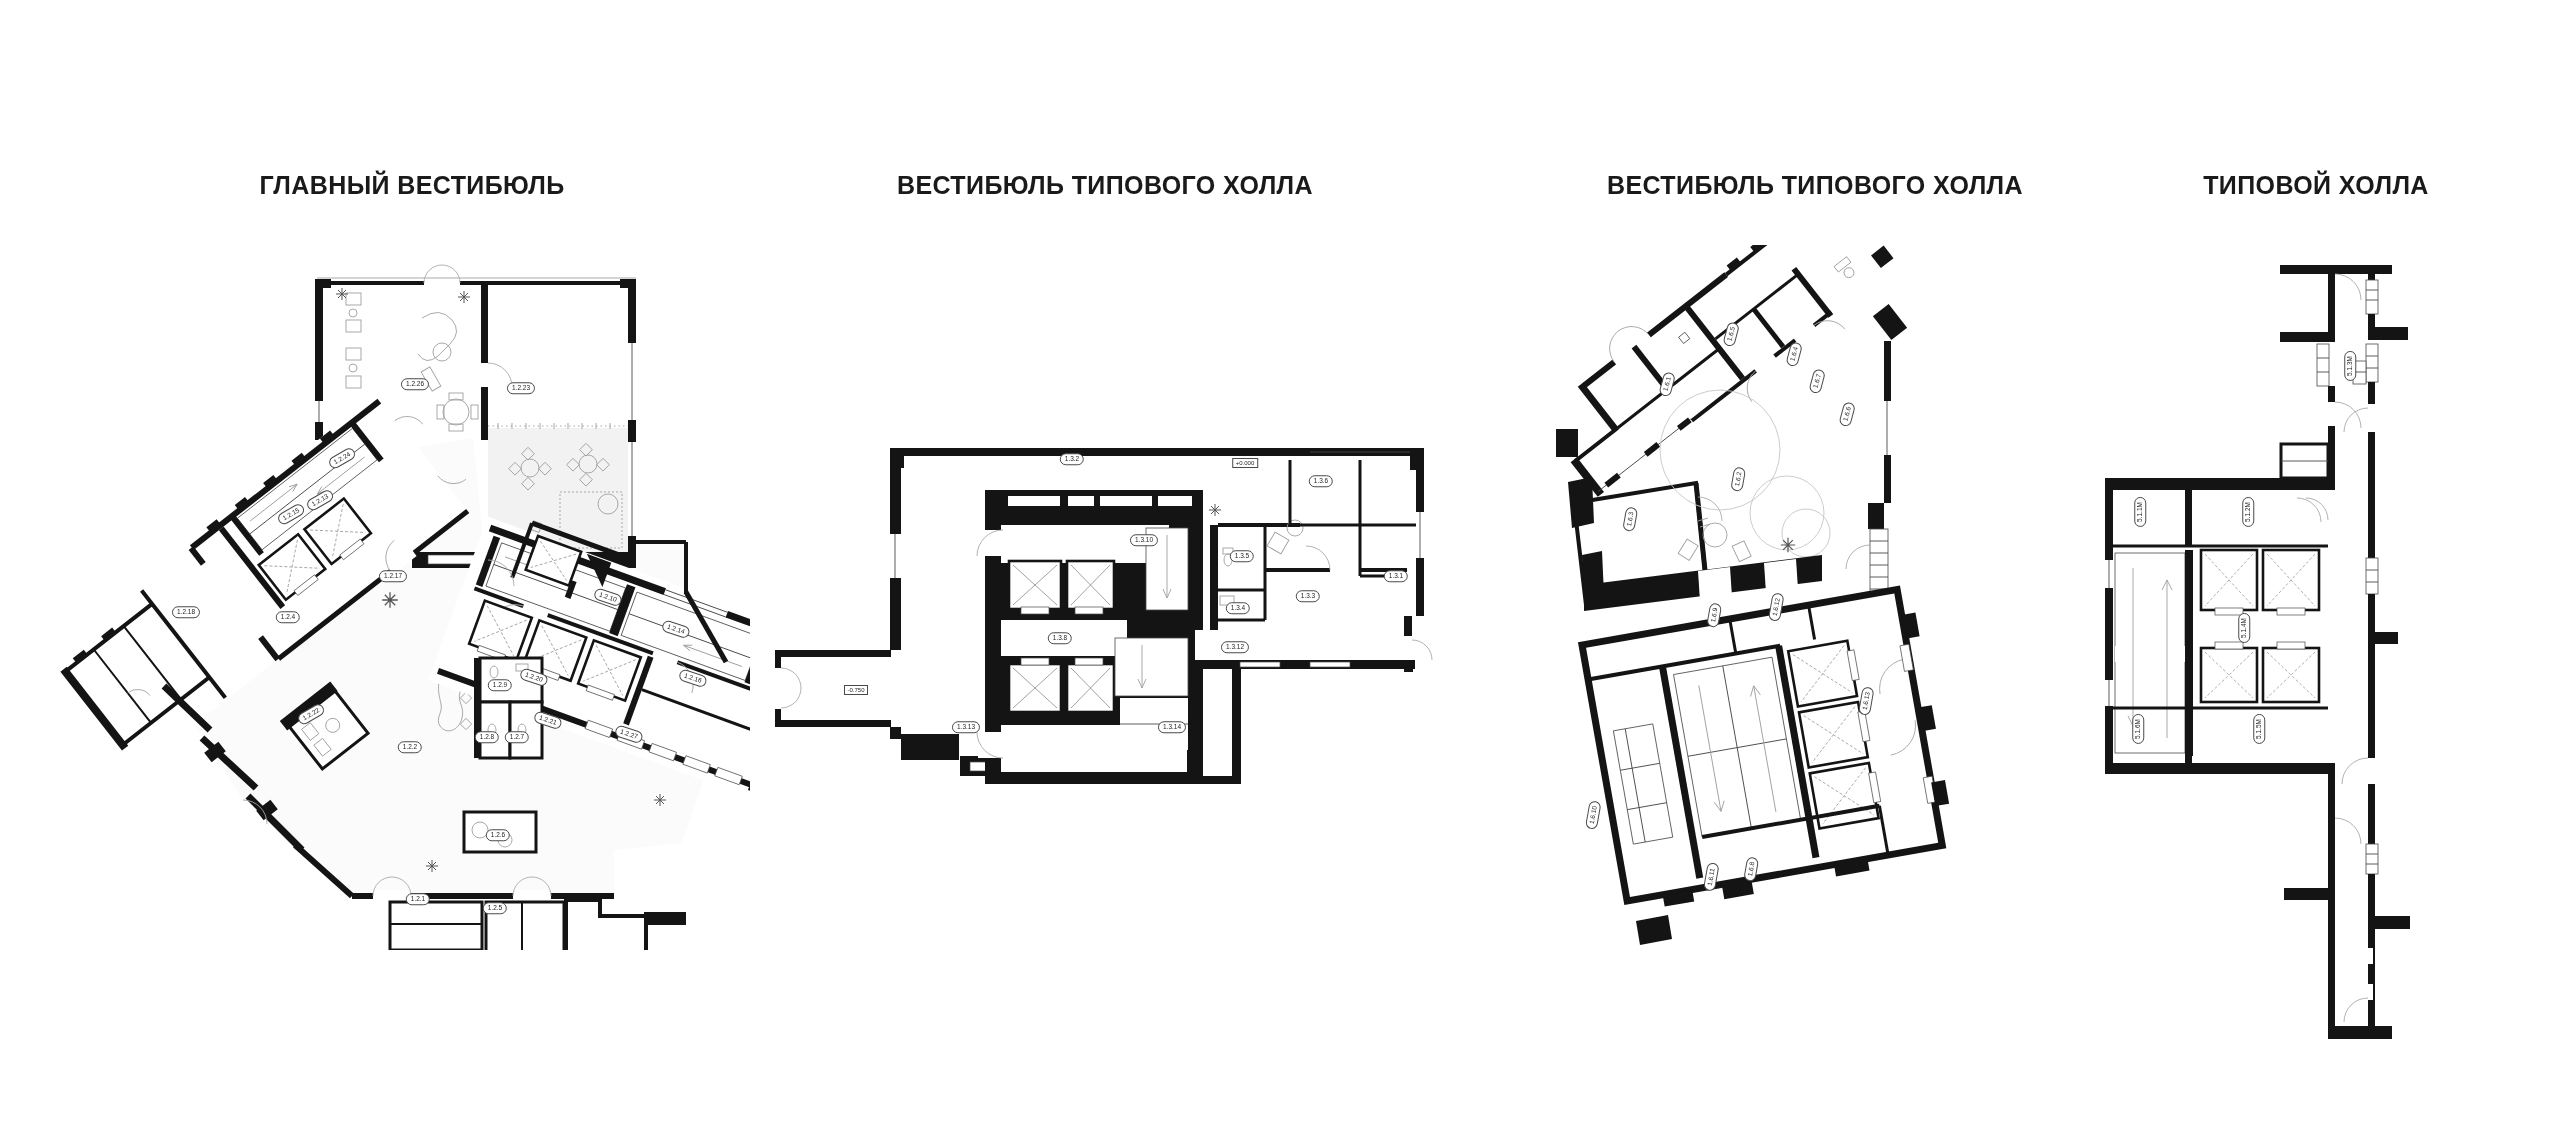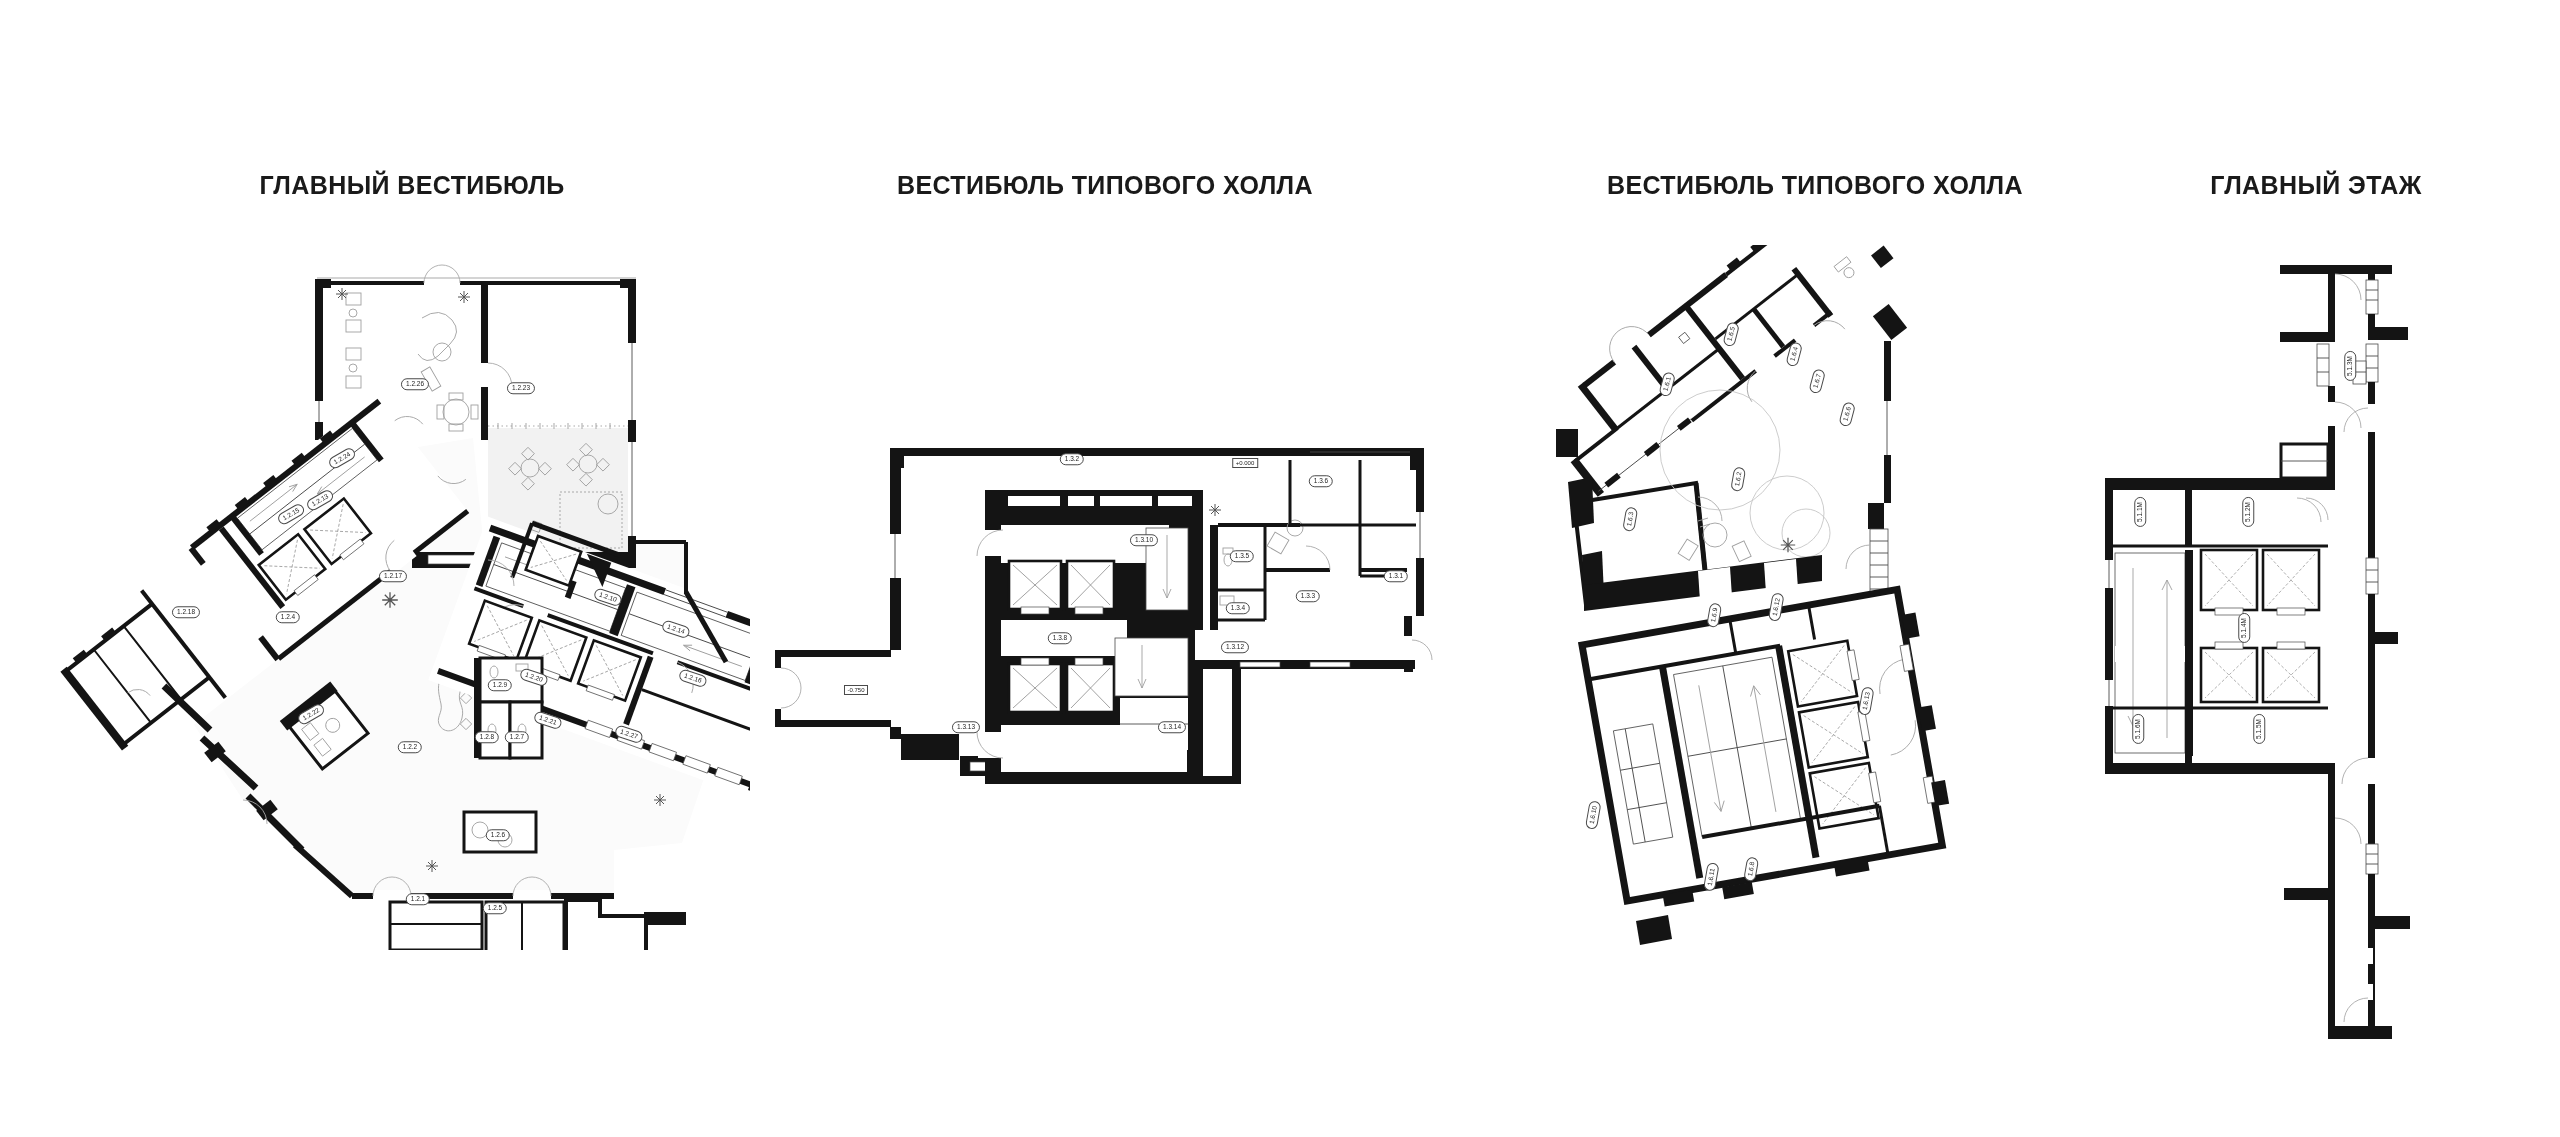--- a/index.html
+++ b/index.html
@@ -36,21 +36,21 @@
   .tb{fill:#fff;stroke:#4a4a4a;stroke-width:.8}
 </style>
 </head>
 <body>
 
 <div class="stage">
 
   <div class="plan-title" style="left:412px">ГЛАВНЫЙ ВЕСТИБЮЛЬ</div>
   <div class="plan-title" style="left:1105px">ВЕСТИБЮЛЬ ТИПОВОГО ХОЛЛА</div>
   <div class="plan-title" style="left:1815px">ВЕСТИБЮЛЬ ТИПОВОГО ХОЛЛА</div>
-  <div class="plan-title" style="left:2316px">ГЛАВНЫЙ ЭТАЖ</div>
+  <div class="plan-title" style="left:2316px">ТИПОВОЙ ХОЛЛА</div>
 
   <div class="plan" style="left:60px;top:260px">
   <svg width="690" height="690" viewBox="0 0 690 690">
     <defs>
       <pattern id="p1v" width="6.5" height="12" patternUnits="userSpaceOnUse">
         <path d="M0,0 V12" stroke="#8a8a8a" stroke-width="0.8"></path>
       </pattern>
     </defs>
 
     <path d="M413,178 L425,300 L570,300 L575,282 L626,282 L626,332 L678,418 L622,583 L554,590 L554,636 L292,636 L235,585 L183,540 L110,428 L352,188 Z" fill="#fbfbfb"></path>

